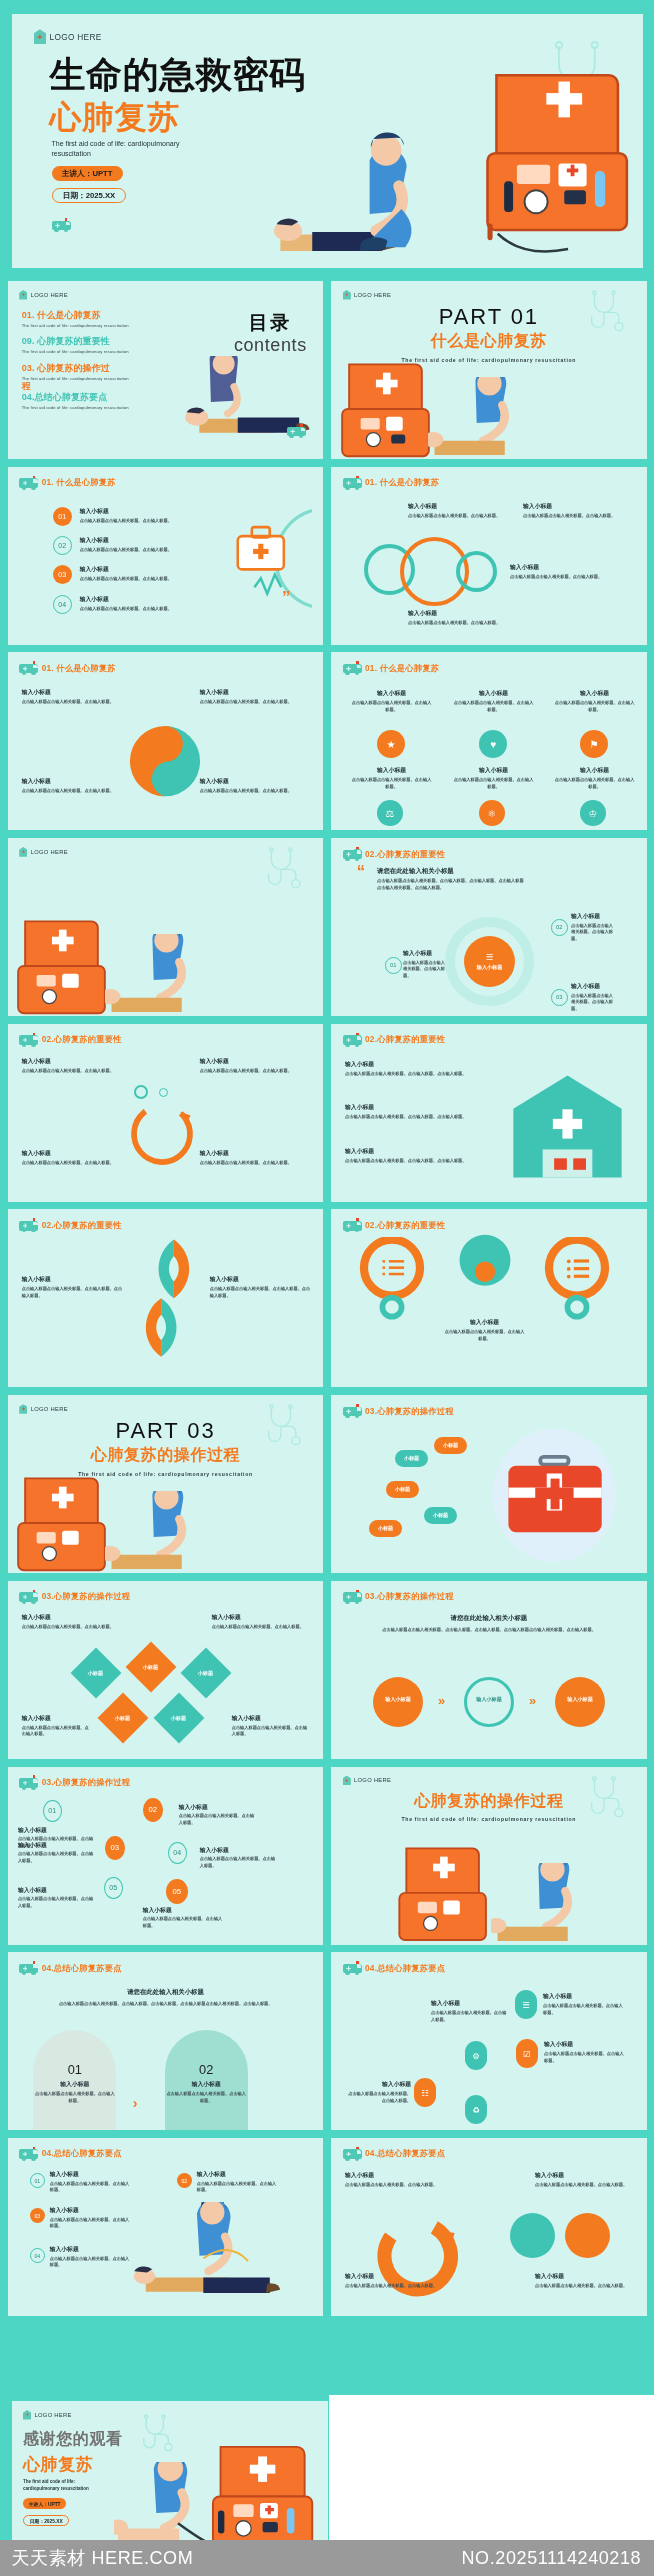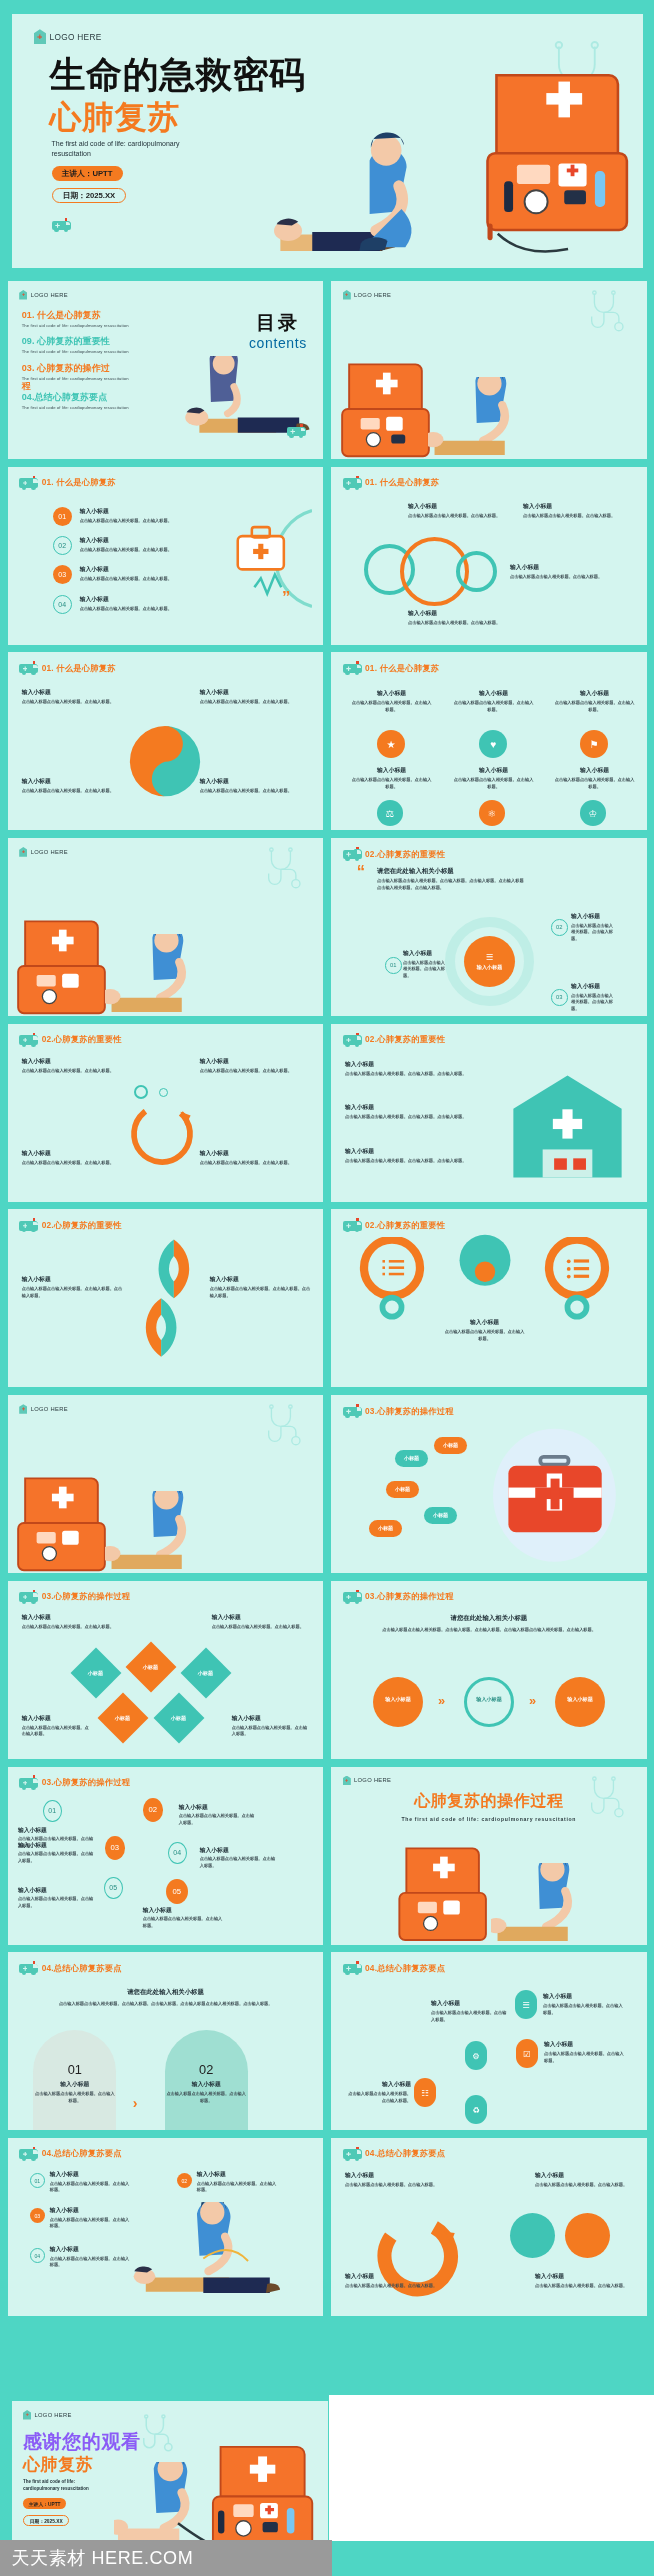--- a/index.html
+++ b/index.html
@@ -82,21 +82,21 @@
   
   .sl-head { position:absolute; left:11.5px; top:9px; display:flex; align-items:center; gap:4.5px; }
   .sl-head .title { font-size:8.3px; font-weight:700; color:#f47a20; letter-spacing:0.2px; }
 
   
   .toc-item { position:absolute; left:14px; }
   .toc-no { font-size:9px; font-weight:700; letter-spacing:0.1px; }
   .toc-en { font-size:4.2px; color:#3a4a50; margin-top:1.3px; letter-spacing:0.1px; }
   .toc-big { position:absolute; right:16.6px; top:29px; text-align:center; }
   .toc-big .cn { font-size:19px; font-weight:700; color:#111; letter-spacing:2.6px; }
-  .toc-big .en { font-size:14px; color:#0369a1; letter-spacing:0.6px; margin-top:-1.3px;}
+  .toc-big .en { font-size:18px; color:#404040; letter-spacing:0.6px; margin-top:-1.3px;}
 
   
   .part-wrap { position:absolute; left:0; top:33px; width:100%; text-align:center; }
   .part-no { font-size:22px; font-weight:400; color:#111; letter-spacing:1.9px; }
   .part-cn { font-size:16px; font-weight:700; color:#f47a20; letter-spacing:0.6px; margin-top:1.3px;}
   .part-en { font-size:5.1px; font-weight:700; color:#2b3a3f; letter-spacing:0.7px; margin-top:4.5px;}
 
   
   .numbadge {
     position:absolute; display:flex;align-items:center;justify-content:center;
@@ -256,20 +256,25 @@
           <span class="logo-text">LOGO HERE</span>
         </div>
         <svg class="stetho" style="left:256px;top:9px;" width="42" height="51" viewBox="0 0 120 150">
           <path d="M20 10 v28 a28 28 0 0 0 56 0 V10" fill="none" stroke="#8fe2d9" stroke-width="4"></path>
           <circle cx="20" cy="8" r="5" fill="none" stroke="#8fe2d9" stroke-width="4"></circle>
           <circle cx="76" cy="8" r="5" fill="none" stroke="#8fe2d9" stroke-width="4"></circle>
           <path d="M48 66 v26 a18 18 0 0 1 -36 0 v-14" fill="none" stroke="#8fe2d9" stroke-width="4"></path>
           <circle cx="92" cy="108" r="12" fill="none" stroke="#8fe2d9" stroke-width="4"></circle>
           <path d="M48 66 h28 a16 16 0 0 1 16 16 v14" fill="none" stroke="#8fe2d9" stroke-width="4"></path>
         </svg>
+        <div class="part-wrap" style="top:23px;">
+          <div class="part-no">PART 01</div>
+          <div class="part-cn">什么是心肺复苏</div>
+          <div class="part-en">The first aid code of life: cardiopulmonary resuscitation</div>
+        </div>
         <svg style="position:absolute;left:3.8px;top:77px;" width="115" height="102" viewBox="0 0 180 160">
           <path d="M22 10 h104 a10 10 0 0 1 10 10 v60 h-114z" fill="#f5732a" stroke="#c1481a" stroke-width="3"></path>
           <rect x="64" y="34" width="34" height="12" fill="#fff"></rect>
           <rect x="75" y="23" width="12" height="34" fill="#fff"></rect>
           <path d="M20 80 h118 a9 9 0 0 1 9 9 v56 a9 9 0 0 1 -9 9 h-118 a9 9 0 0 1 -9 -9 v-56 a9 9 0 0 1 9 -9z" fill="#f5732a" stroke="#c1481a" stroke-width="3"></path>
           <rect x="40" y="94" width="30" height="18" rx="3" fill="#ffd9c0"></rect>
           <rect x="80" y="92" width="26" height="22" rx="4" fill="#fff"></rect>
           <circle cx="60" cy="128" r="11" fill="#fff" stroke="#444" stroke-width="2"></circle>
           <rect x="88" y="120" width="22" height="14" rx="4" fill="#233047"></rect>
         </svg>
@@ -677,20 +682,25 @@
           <span class="logo-text">LOGO HERE</span>
         </div>
         <svg class="stetho" style="left:256px;top:9px;" width="42" height="51" viewBox="0 0 120 150">
           <path d="M20 10 v28 a28 28 0 0 0 56 0 V10" fill="none" stroke="#8fe2d9" stroke-width="4"></path>
           <circle cx="20" cy="8" r="5" fill="none" stroke="#8fe2d9" stroke-width="4"></circle>
           <circle cx="76" cy="8" r="5" fill="none" stroke="#8fe2d9" stroke-width="4"></circle>
           <path d="M48 66 v26 a18 18 0 0 1 -36 0 v-14" fill="none" stroke="#8fe2d9" stroke-width="4"></path>
           <circle cx="92" cy="108" r="12" fill="none" stroke="#8fe2d9" stroke-width="4"></circle>
           <path d="M48 66 h28 a16 16 0 0 1 16 16 v14" fill="none" stroke="#8fe2d9" stroke-width="4"></path>
         </svg>
+        <div class="part-wrap" style="top:23px;">
+          <div class="part-no">PART 03</div>
+          <div class="part-cn">心肺复苏的操作过程</div>
+          <div class="part-en">The first aid code of life: cardiopulmonary resuscitation</div>
+        </div>
         <svg style="position:absolute;left:3.8px;top:77px;" width="115" height="102" viewBox="0 0 180 160">
           <path d="M22 10 h104 a10 10 0 0 1 10 10 v60 h-114z" fill="#f5732a" stroke="#c1481a" stroke-width="3"></path>
           <rect x="64" y="34" width="34" height="12" fill="#fff"></rect>
           <rect x="75" y="23" width="12" height="34" fill="#fff"></rect>
           <path d="M20 80 h118 a9 9 0 0 1 9 9 v56 a9 9 0 0 1 -9 9 h-118 a9 9 0 0 1 -9 -9 v-56 a9 9 0 0 1 9 -9z" fill="#f5732a" stroke="#c1481a" stroke-width="3"></path>
           <rect x="40" y="94" width="30" height="18" rx="3" fill="#ffd9c0"></rect>
           <rect x="80" y="92" width="26" height="22" rx="4" fill="#fff"></rect>
           <circle cx="60" cy="128" r="11" fill="#fff" stroke="#444" stroke-width="2"></circle>
         </svg>
         <svg style="position:absolute;left:97px;top:96px;" width="128" height="83" viewBox="0 0 200 130">
@@ -1051,21 +1061,21 @@
       <span class="logo-text">LOGO HERE</span>
     </div>
     <svg class="stetho" style="left:128px;top:12.8px;" width="37" height="46" viewBox="0 0 120 150">
       <path d="M20 10 v28 a28 28 0 0 0 56 0 V10" fill="none" stroke="#8fe2d9" stroke-width="5"></path>
       <circle cx="20" cy="8" r="5" fill="none" stroke="#8fe2d9" stroke-width="5"></circle>
       <circle cx="76" cy="8" r="5" fill="none" stroke="#8fe2d9" stroke-width="5"></circle>
       <path d="M48 66 v26 a18 18 0 0 1 -36 0 v-14" fill="none" stroke="#8fe2d9" stroke-width="5"></path>
       <circle cx="92" cy="108" r="12" fill="none" stroke="#8fe2d9" stroke-width="5"></circle>
       <path d="M48 66 h28 a16 16 0 0 1 16 16 v14" fill="none" stroke="#8fe2d9" stroke-width="5"></path>
     </svg>
-    <div style="position:absolute;left:11.5px;top:28px;font-size:19px;font-weight:700;color:#8b5cf6;letter-spacing:0.6px;">感谢您的观看</div>
+    <div style="position:absolute;left:11.5px;top:28px;font-size:16px;font-weight:700;color:#737373;letter-spacing:0.6px;">感谢您的观看</div>
     <div style="position:absolute;left:11.5px;top:52px;font-size:17px;font-weight:700;color:#f47a20;letter-spacing:0.6px;">心肺复苏</div>
     <div style="position:absolute;left:11.5px;top:78px;width:89px;font-size:4.5px;line-height:1.5;color:#23333a;font-weight:600;">The first aid code of life: cardiopulmonary resuscitation</div>
     <div class="pill pill-solid" style="left:11.5px;top:97px;height:11px;font-size:4.8px;padding:0 5.8px;">主讲人：UPTT</div>
     <div class="pill pill-out" style="left:11.5px;top:114px;height:11px;font-size:4.8px;padding:0 5.8px;border-width:0.6px;">日期：2025.XX</div>
 
     <svg style="position:absolute;left:192px;top:42px;" width="121" height="102" viewBox="0 0 190 160">
       <path d="M26 6 h120 a12 12 0 0 1 12 12 v66 h-132z" fill="#f5732a" stroke="#c1481a" stroke-width="3"></path>
       <rect x="72" y="34" width="40" height="14" fill="#fff"></rect>
       <rect x="85" y="21" width="14" height="40" fill="#fff"></rect>
       <path d="M24 84 h136 a10 10 0 0 1 10 10 v58 a10 10 0 0 1 -10 10 h-136 a10 10 0 0 1 -10 -10 v-58 a10 10 0 0 1 10 -10z" fill="#f5732a" stroke="#c1481a" stroke-width="3"></path>
@@ -1086,16 +1096,17 @@
       <path d="M6 104 h96 v22 h-96z" fill="#f3c9a8"></path>
       <ellipse cx="6" cy="102" rx="16" ry="12" fill="#f3c9a8"></ellipse>
       <path d="M100 96 q30 22 46 30" fill="none" stroke="#2b3a3f" stroke-width="4"></path>
     </svg>
   </div>
 
   <div class="whitepanel"></div>
 
   <div class="footer">
     <div class="l">天天素材 HERE.COM</div>
+    <div class="r">NO.20251114240218</div>
   </div>
 
 </div>
 
 
 </body></html>

